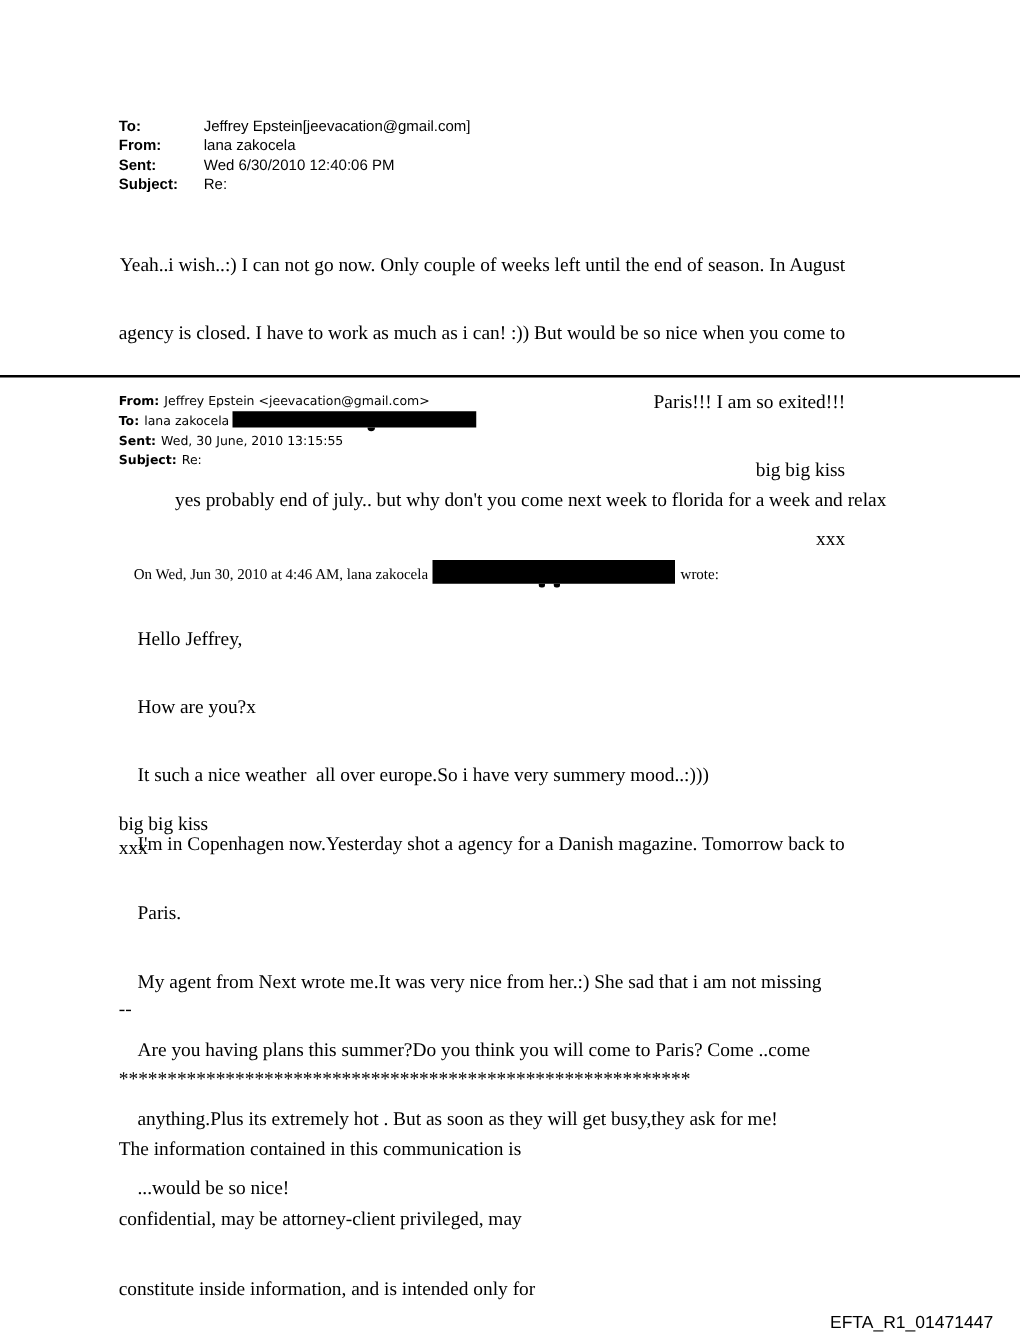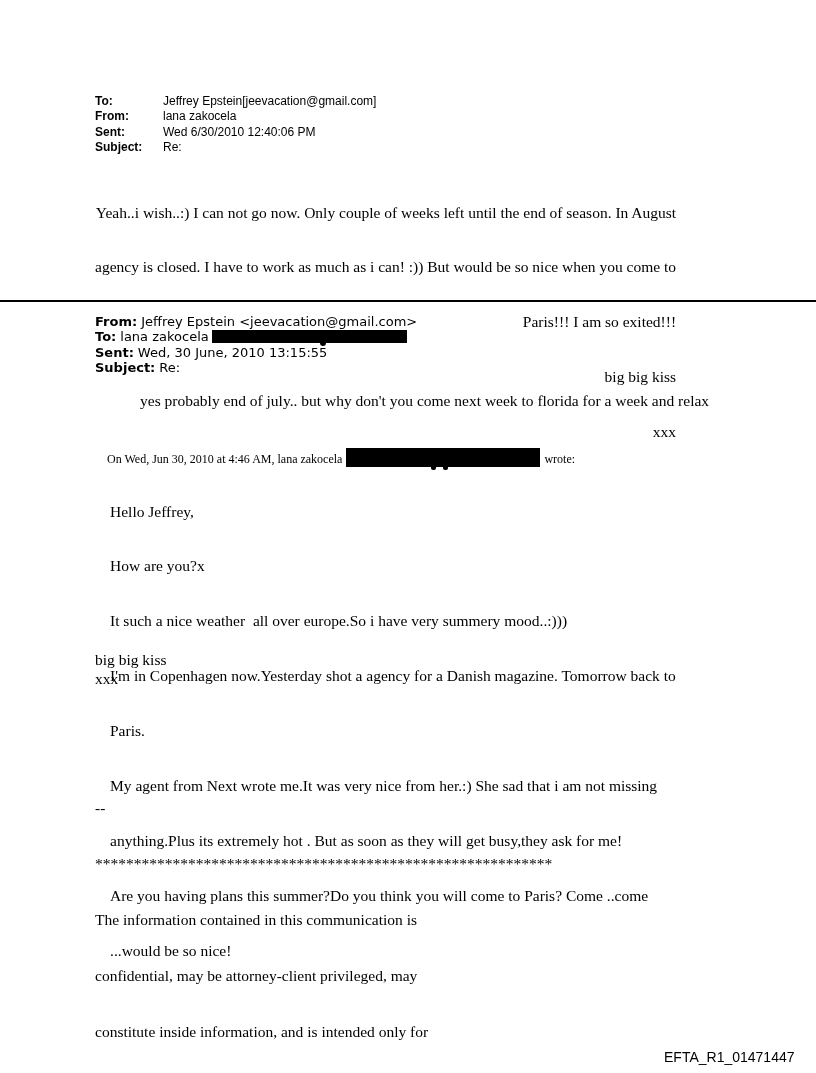--- a/index.html
+++ b/index.html
@@ -9,21 +9,21 @@
   }
   
   .h1block { position:absolute; left:95px; top:94px; font-family:"Liberation Sans", sans-serif; font-size:12px; line-height:15.4px; }
   .h1row { display:flex; }
   .h1label { font-weight:bold; width:68px; flex:0 0 68px; }
   
   .serif-lines { font-size:15.5px; line-height:18.3px; white-space:pre; }
   .body1 { position:absolute; left:95px; top:167px;text-align:right; }
   .divider { position:absolute; left:0; top:300px; width:816px; height:2px; background:#000; }
   
-  .h2block { position:absolute; left:95px; top:314px; font-family:"DejaVu Sans", sans-serif; font-size:13px; line-height:15.3px; }
+  .h2block { position:absolute; left:95px; top:314px; font-family:"DejaVu Sans", sans-serif; font-size:10px; line-height:15.3px; }
   .h2label { font-weight:bold; margin-right:4px; }
   .redact-sm { display:inline-block; width:195px; height:13px; background:#000; vertical-align:-2px; margin-left:3px; position:relative; }
   .redact-sm::after { content:""; position:absolute; left:108px; bottom:-3px; width:6px; height:3px; background:#000; border-radius:0 0 3px 3px; }
   .body2 { position:absolute; left:95px; top:392px;margin-left:45px; }
   .attr { position:absolute; left:95px; top:428px; font-size:12px; line-height:20px; white-space:pre; }
   .redact-lg { display:inline-block; width:194px; height:19px; background:#000; vertical-align:-4px; margin:0 4px; position:relative; }
   .redact-lg::before { content:""; position:absolute; left:85px; bottom:-3px; width:5px; height:3px; background:#000; border-radius:0 0 2px 2px; }
   .redact-lg::after  { content:""; position:absolute; left:97px; bottom:-3px; width:5px; height:3px; background:#000; border-radius:0 0 2px 2px; }
   .quoted { position:absolute; left:110px; top:466px; }
   .signoff { position:absolute; left:95px; top:651px; font-size:15.5px; line-height:18.6px; }
@@ -85,22 +85,22 @@
     <span>On Wed, Jun 30, 2010 at 4:46 AM, lana zakocela</span><span class="redact-lg"></span><span>wrote:</span>
   </div>
 
   <section class="quoted serif-lines">
     <div>Hello Jeffrey,</div>
     <div>How are you?x</div>
     <div>It such a nice weather  all over europe.So i have very summery mood..:)))</div>
     <div>I'm in Copenhagen now.Yesterday shot a agency for a Danish magazine. Tomorrow back to</div>
     <div>Paris.</div>
     <div>My agent from Next wrote me.It was very nice from her.:) She sad that i am not missing</div>
+    <div>Are you having plans this summer?Do you think you will come to Paris? Come ..come</div>
     <div>anything.Plus its extremely hot . But as soon as they will get busy,they ask for me!</div>
-    <div>Are you having plans this summer?Do you think you will come to Paris? Come ..come</div>
     <div>...would be so nice!</div>
   </section>
 
   <section class="signoff">
     <div>big big kiss</div>
     <div>xxx</div>
   </section>
 
   <section class="sig">
     <div>--</div>

